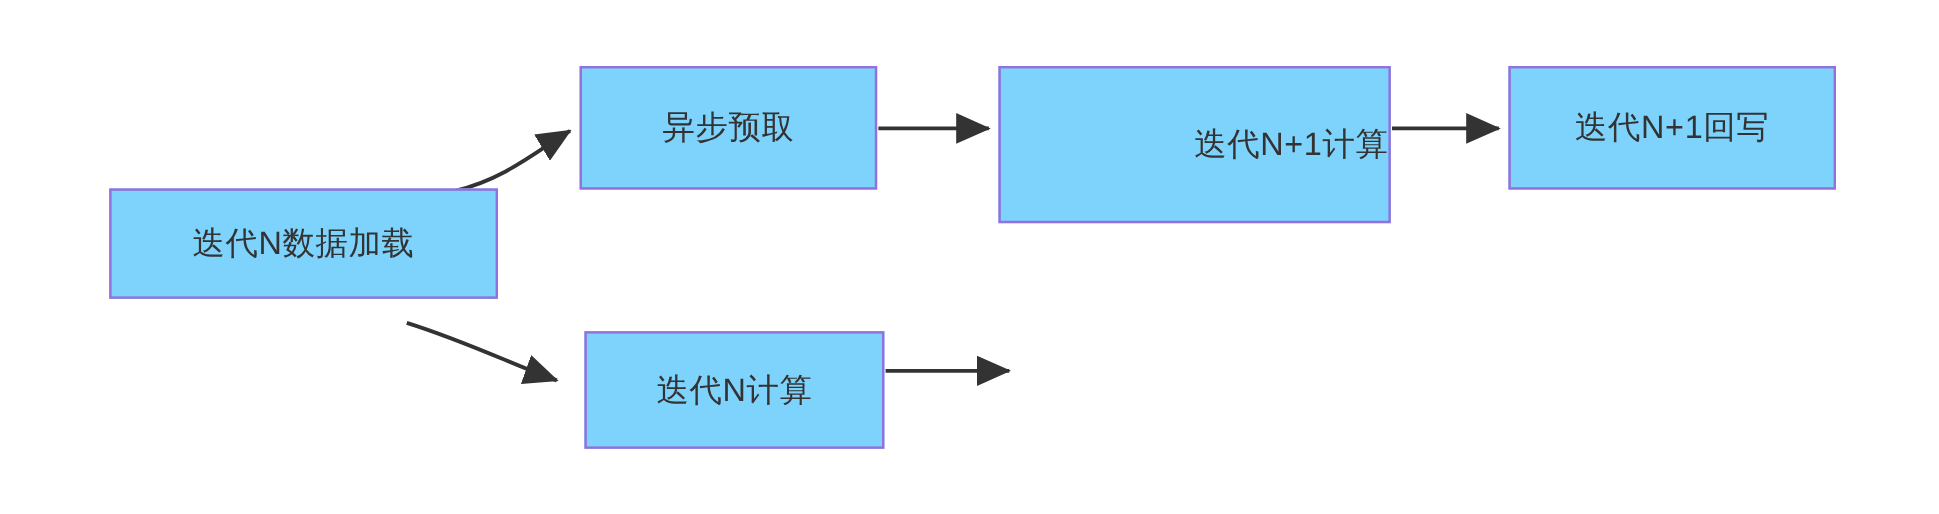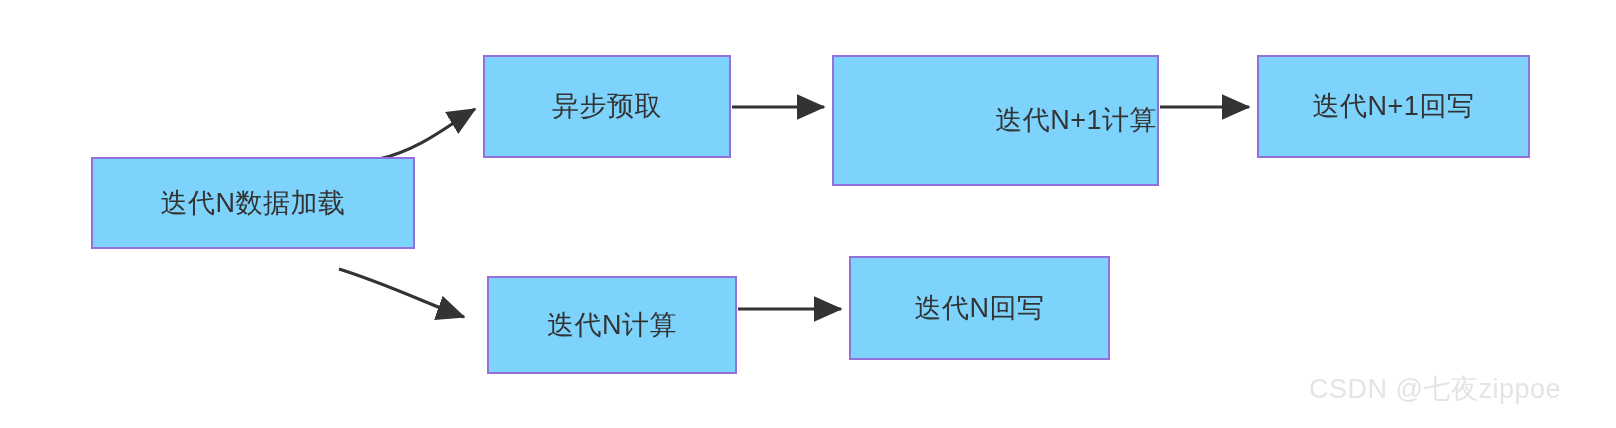--- a/index.html
+++ b/index.html
@@ -88,19 +88,15 @@
   </div>
 
   <div class="node" style="left:1257px; top:55px; width:273px; height:103px;">
     <span class="node-label">迭代N+1回写</span>
   </div>
 
   <div class="node" style="left:487px; top:276px; width:250px; height:98px;">
     <span class="node-label">迭代N计算</span>
   </div>
 
-  <div class="node" style="left:849px; top:256px; width:261px; height:104px;">
-    <span class="node-label">迭代N回写</span>
-  </div>
 
-  <div class="watermark" style="left:1309px; top:371px;">CSDN @七夜zippoe</div>
 
 </div>
 
 </body></html>

